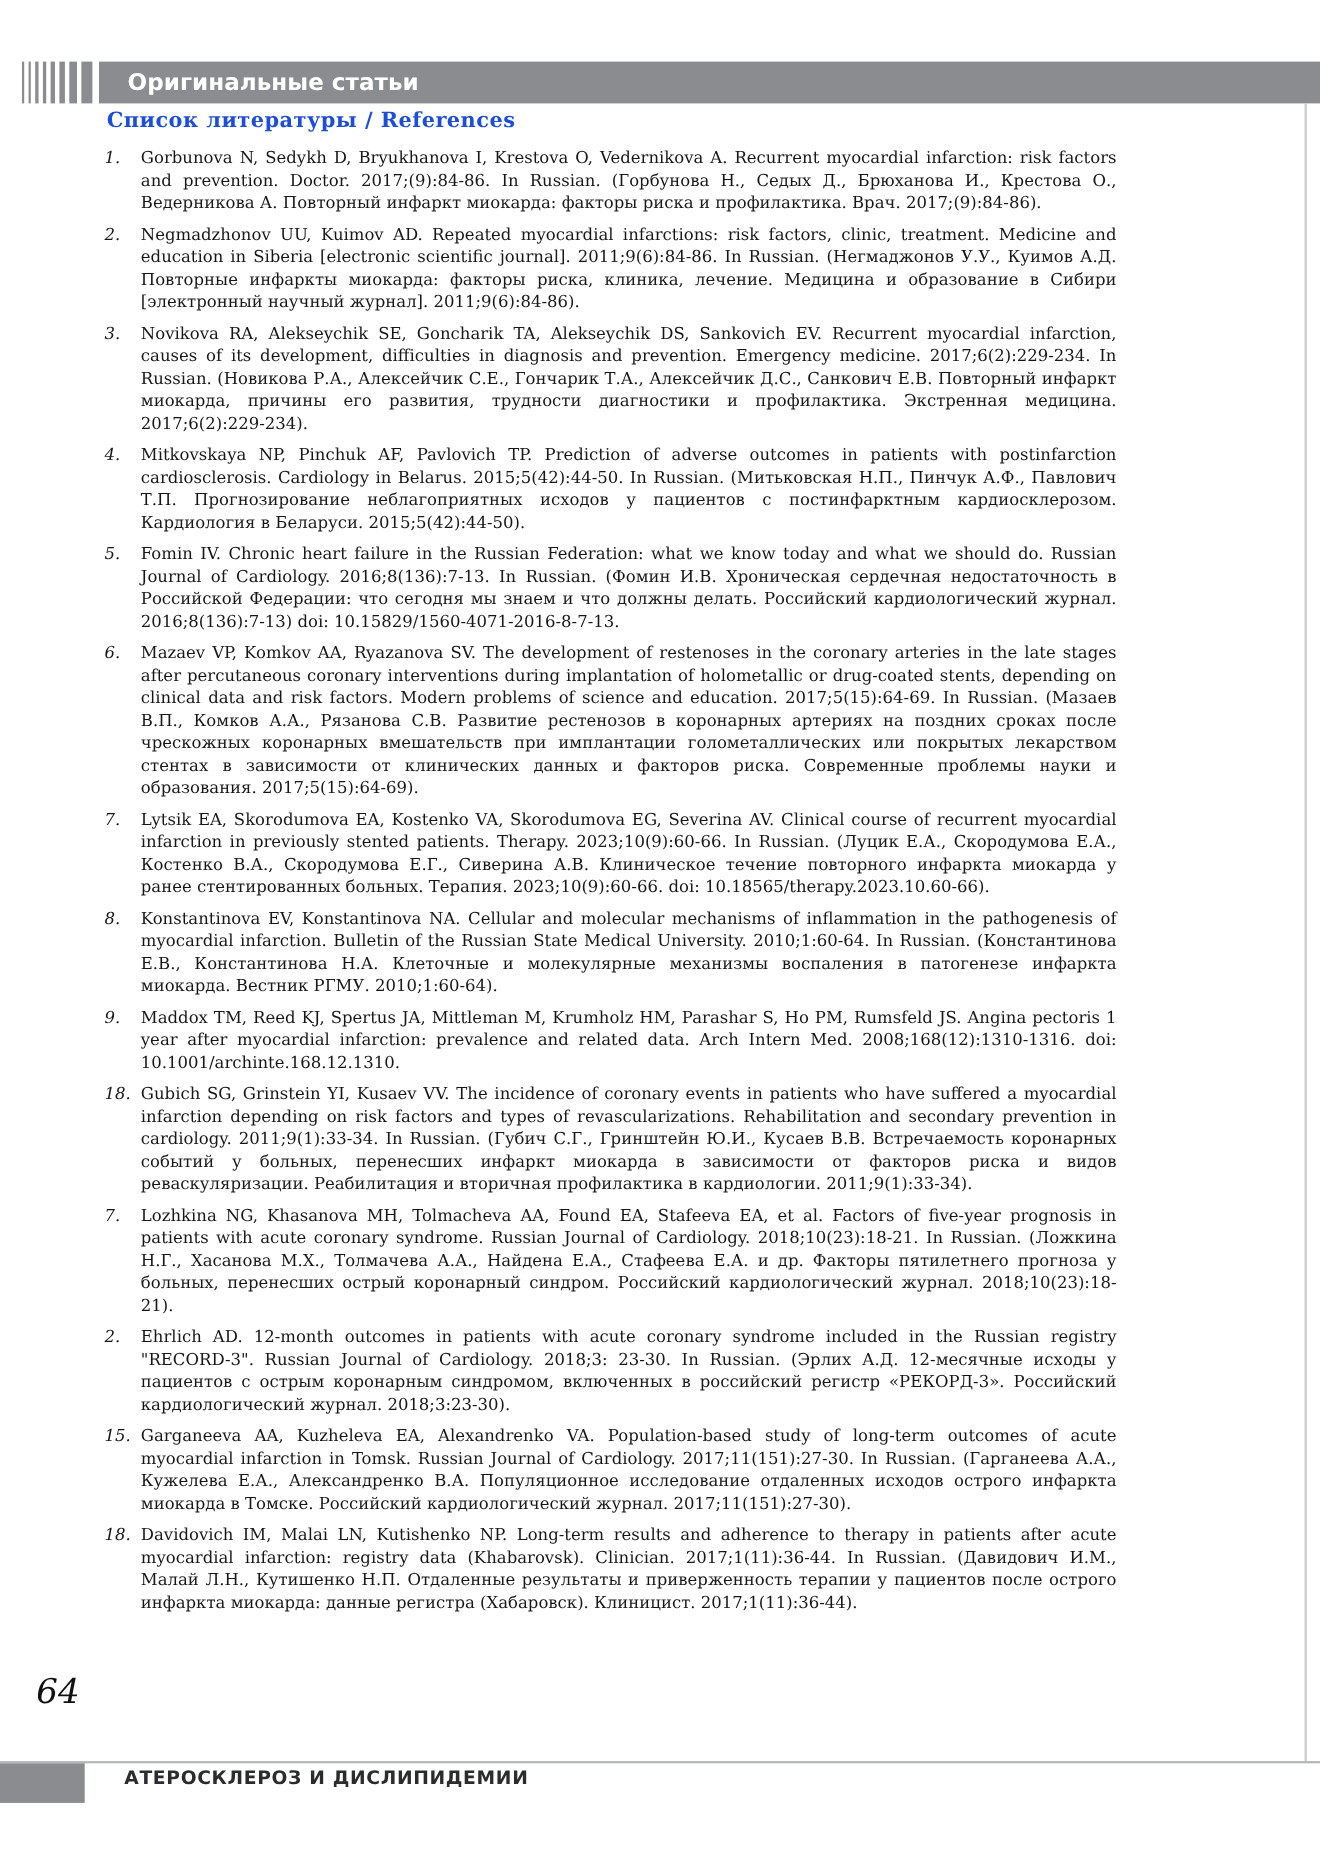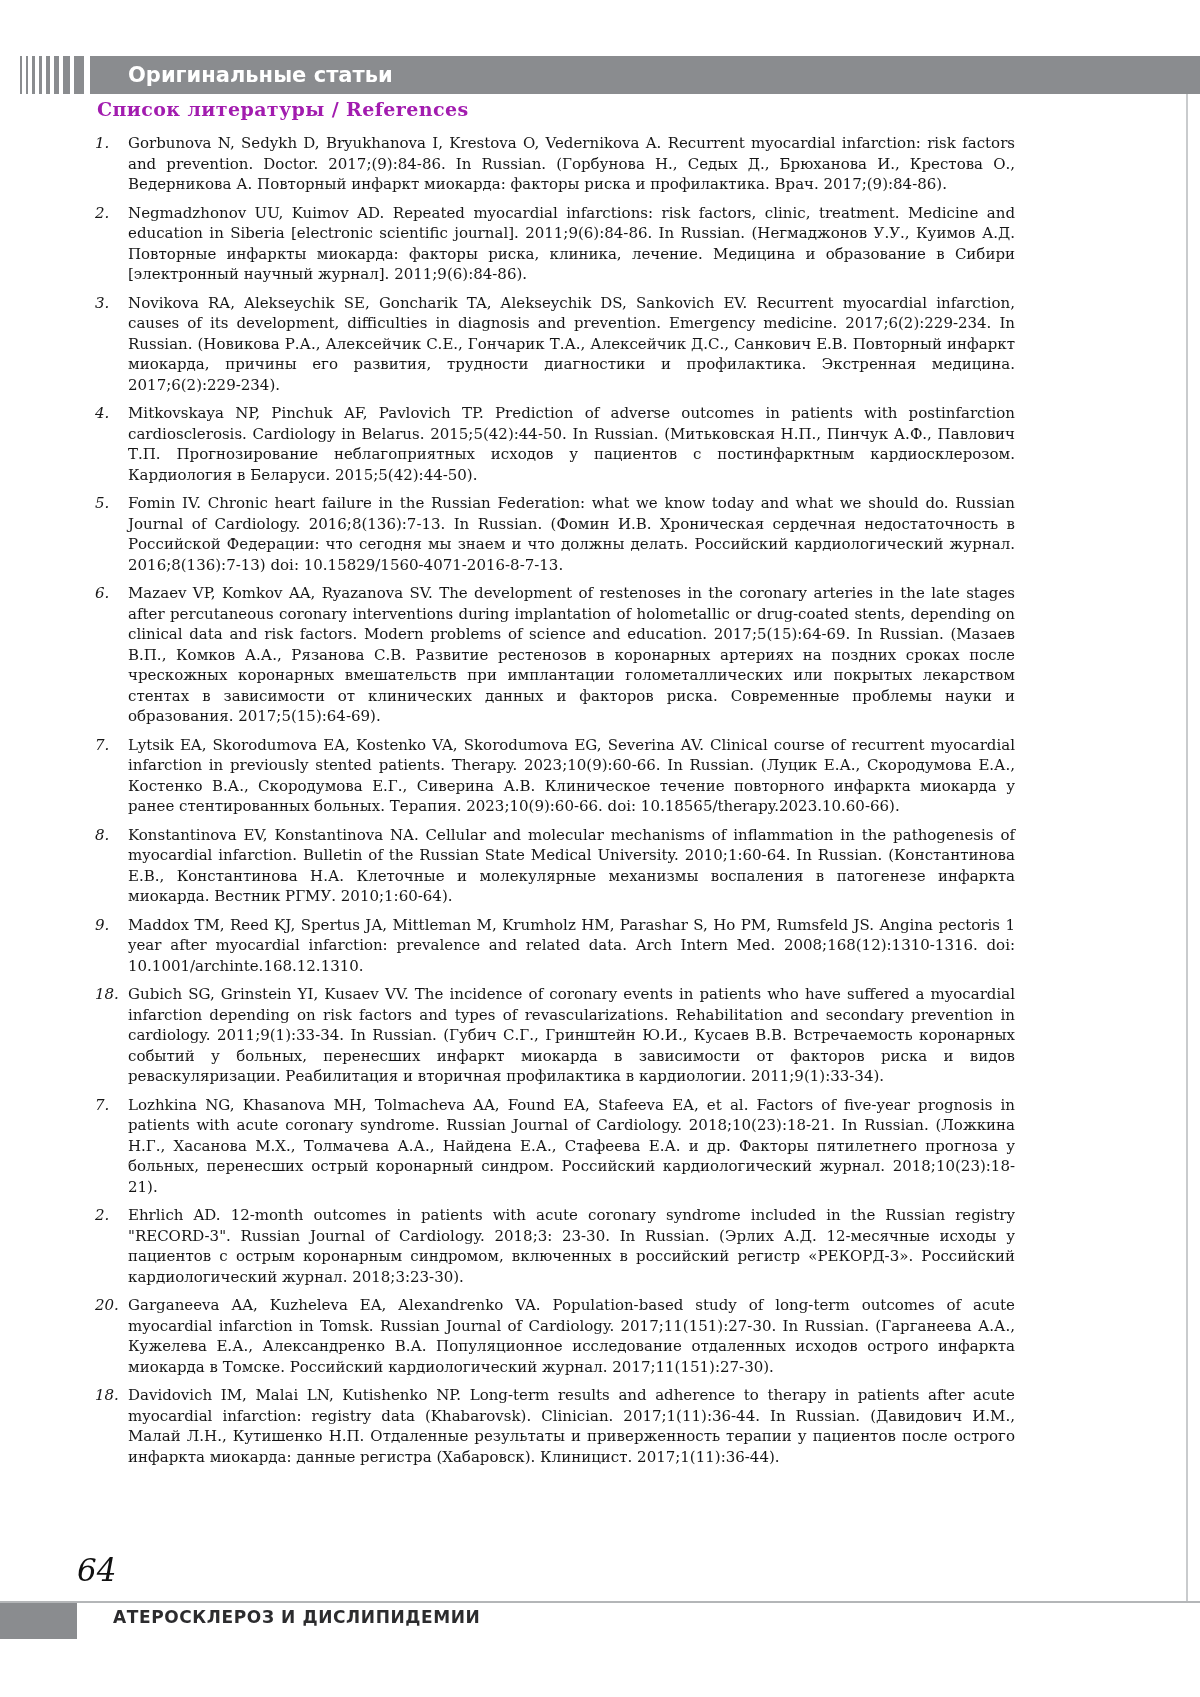--- a/index.html
+++ b/index.html
@@ -16,43 +16,43 @@
   }
   
   .top-header{position:absolute;top:56px;left:20px;right:0;height:38px;display:flex;align-items:stretch;}
   .bars{display:flex;gap:4px;margin-right:6px;}
   .bar{background:var(--band);}
   .b1{width:2px}.b2{width:2px}.b3{width:3px}.b4{width:3px}
   .b5{width:4px}.b6{width:5px}.b7{width:7px}.b8{width:10px}
   .header-band{
     flex:1;background:var(--band);color:#ffffff;
     font-family:"DejaVu Sans", sans-serif;font-weight:bold;
-    font-size:21px;line-height:38px;padding-left:38px;
+    font-size:21px;line-height:38px;padding-left:26px;
   }
   
   .right-rule{position:absolute;top:94px;right:12px;width:2px;height:1508px;background:#c9cbcd;}
   
   .page-title{
     position:absolute;top:98px;left:97px;
     font-family:"DejaVu Serif", serif;font-weight:bold;font-size:19px;
-    letter-spacing:0.4px;color:#a21caf;
+    letter-spacing:0.4px;color:#1d4ed8;
   }
   
   .refs{position:absolute;top:133px;left:95px;width:920px;}
   .ref{display:flex;margin-bottom:8px;}
   .ref .num{
     flex:none;width:33px;font-style:italic;font-size:15px;line-height:20.5px;
   }
   .ref .txt{
     flex:1;text-align:justify;font-size:15px;line-height:20.5px;
   }
   
   .page-num{
-    position:absolute;left:33px;top:1552px;
-    font-style:italic;font-size:31px;color:#111;margin-left:44px;
+    position:absolute;left:33px;top:1520px;
+    font-style:italic;font-size:31px;color:#111;
   }
   .footer-rule{position:absolute;top:1601px;left:0;width:1200px;height:2px;background:var(--rule);}
   .footer-block{position:absolute;top:1603px;left:0;width:77px;height:36px;background:var(--band);}
   .footer-title{
     position:absolute;top:1607px;left:113px;
     font-family:"DejaVu Sans", sans-serif;font-weight:bold;font-size:17px;
     color:var(--footer-text);letter-spacing:0.6px;
   }
 </style>
 </head>
@@ -119,21 +119,21 @@
     </div>
     <div class="ref">
       <span class="num">7.</span>
       <div class="txt">Lozhkina NG, Khasanova MH, Tolmacheva AA, Found EA, Stafeeva EA, et al. Factors of five-year prognosis in patients with acute coronary syndrome. Russian Journal of Cardiology. 2018;10(23):18-21. In Russian. (Ложкина Н.Г., Хасанова М.Х., Толмачева А.А., Найдена Е.А., Стафеева Е.А. и др. Факторы пятилетнего прогноза у больных, перенесших острый коронарный синдром. Российский кардиологический журнал. 2018;10(23):18-21).</div>
     </div>
     <div class="ref">
       <span class="num">2.</span>
       <div class="txt">Ehrlich AD. 12-month outcomes in patients with acute coronary syndrome included in the Russian registry "RECORD-3". Russian Journal of Cardiology. 2018;3: 23-30. In Russian. (Эрлих А.Д. 12-месячные исходы у пациентов с острым коронарным синдромом, включенных в российский регистр «РЕКОРД-3». Российский кардиологический журнал. 2018;3:23-30).</div>
     </div>
     <div class="ref">
-      <span class="num">20.</span>
+      <span class="num">15.</span>
       <div class="txt">Garganeeva AA, Kuzheleva EA, Alexandrenko VA. Population-based study of long-term outcomes of acute myocardial infarction in Tomsk. Russian Journal of Cardiology. 2017;11(151):27-30. In Russian. (Гарганеева А.А., Кужелева Е.А., Александренко В.А. Популяционное исследование отдаленных исходов острого инфаркта миокарда в Томске. Российский кардиологический журнал. 2017;11(151):27-30).</div>
     </div>
     <div class="ref">
       <span class="num">18.</span>
       <div class="txt">Davidovich IM, Malai LN, Kutishenko NP. Long-term results and adherence to therapy in patients after acute myocardial infarction: registry data (Khabarovsk). Clinician. 2017;1(11):36-44. In Russian. (Давидович И.М., Малай Л.Н., Кутишенко Н.П. Отдаленные результаты и приверженность терапии у пациентов после острого инфаркта миокарда: данные регистра (Хабаровск). Клиницист. 2017;1(11):36-44).</div>
     </div>
   </div>
 
 <div class="page-num">64</div>
 <div class="footer-rule"></div>

